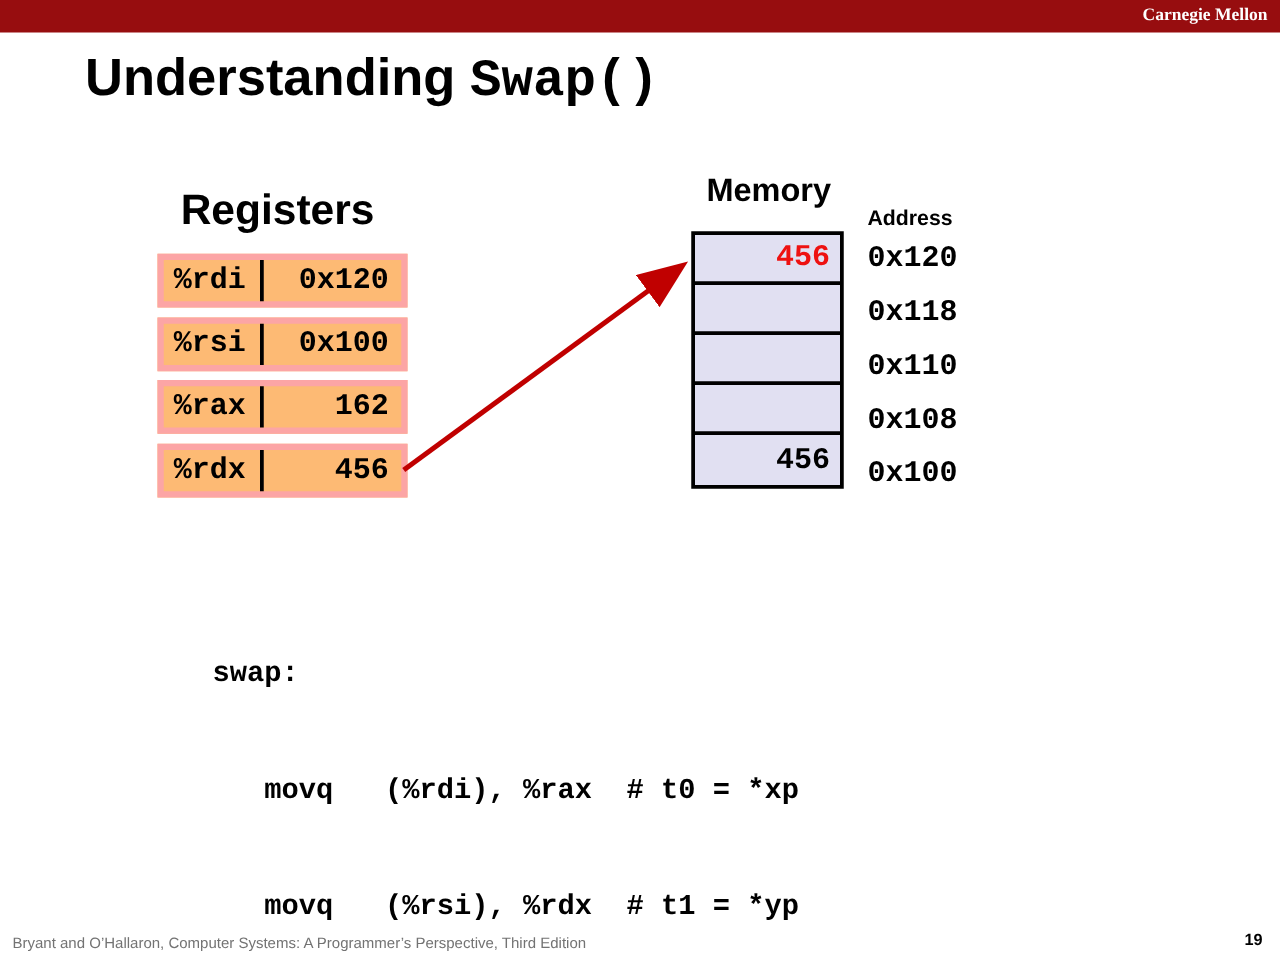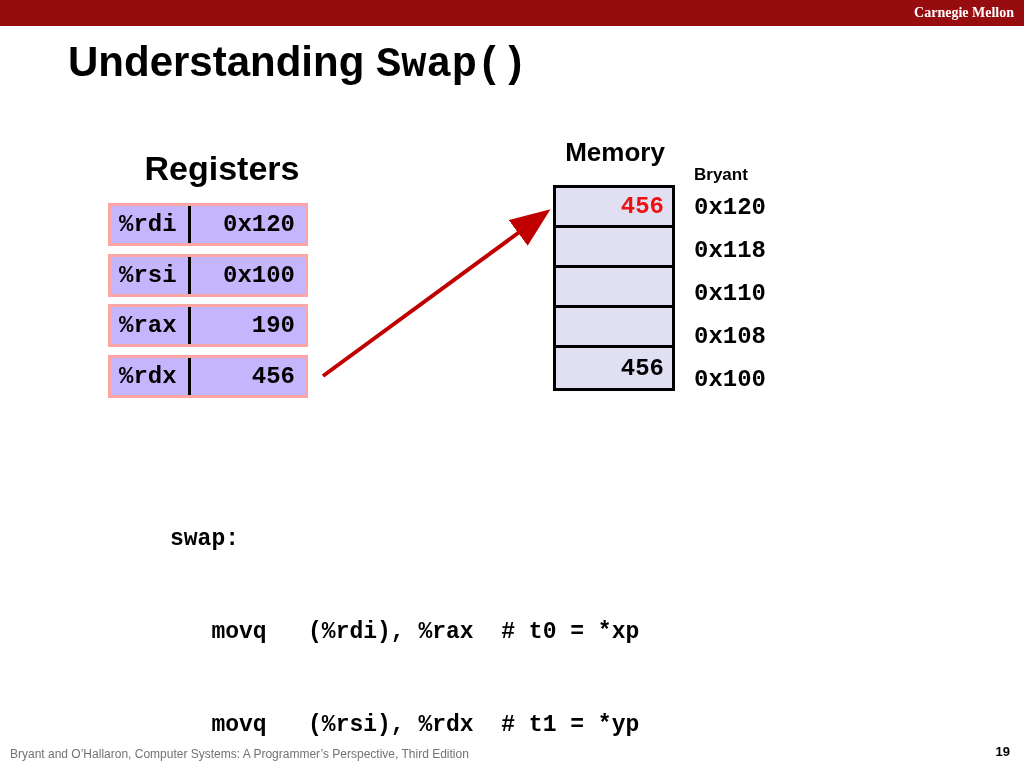--- a/index.html
+++ b/index.html
@@ -36,22 +36,22 @@
     font-family: "Liberation Mono", monospace;
     font-weight: bold;
   }
 
   
   .reg-heading {
     position: absolute; left: 122px; top: 149px; width: 200px;
     text-align: center; font-size: 34px; font-weight: bold; color: #000;
   }
   .reg-row {
-    position: absolute; left: 108px; width: 200px; height: 43px;
-    border: 3px solid #fca5a5; background: #c4b5fd;
+    position: absolute; left: 126px; width: 200px; height: 43px;
+    border: 5px solid #fca5a5; background: #fdba74;
     display: flex;
     font-family: "Liberation Mono", monospace;
     font-weight: bold; font-size: 24px; color: #000;
   }
   .reg-row .name {
     width: 80px; border-right: 3px solid #000;
     padding-left: 8px; display: flex; align-items: center;
   }
   .reg-row .val {
     flex: 1; display: flex; align-items: center;
@@ -128,29 +128,29 @@
 <div class="reg-row" style="top:203px">
   <div class="name">%rdi</div>
   <div class="val">0x120</div>
 </div>
 <div class="reg-row" style="top:254px">
   <div class="name">%rsi</div>
   <div class="val">0x100</div>
 </div>
 <div class="reg-row" style="top:304px">
   <div class="name">%rax</div>
-  <div class="val">190</div>
+  <div class="val">162</div>
 </div>
 <div class="reg-row" style="top:355px">
   <div class="name">%rdx</div>
   <div class="val">456</div>
 </div>
 
 <div class="mem-heading">Memory</div>
-<div class="addr-label">Bryant</div>
+<div class="addr-label">Address</div>
 
 <div class="mem-stack">
   <div class="mem-cell" style="background: rgb(225, 224, 242);">
       <span class="hl">456</span>
     </div>
   <div class="mem-cell" style="background: rgb(225, 224, 242);">
       <span></span>
     </div>
   <div class="mem-cell" style="background: rgb(225, 224, 242);">
       <span></span>

